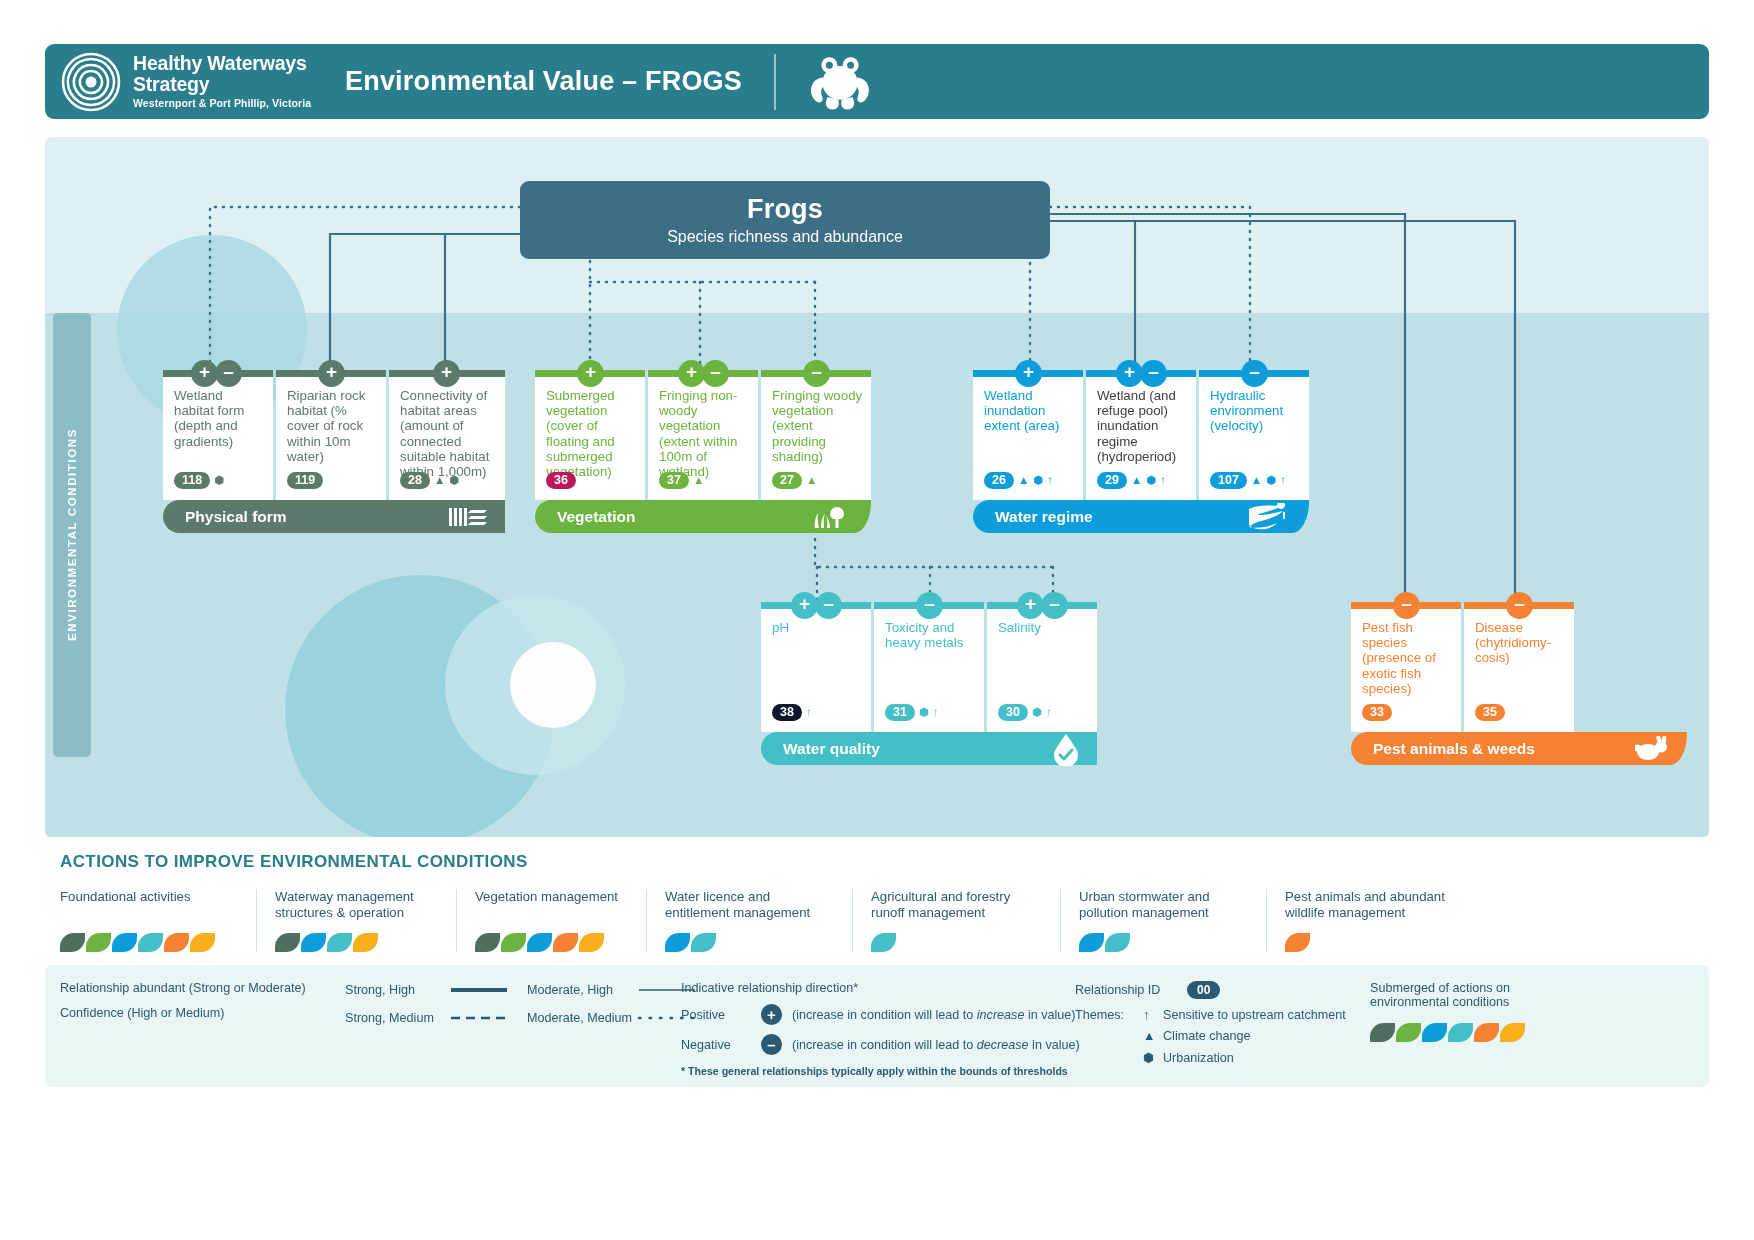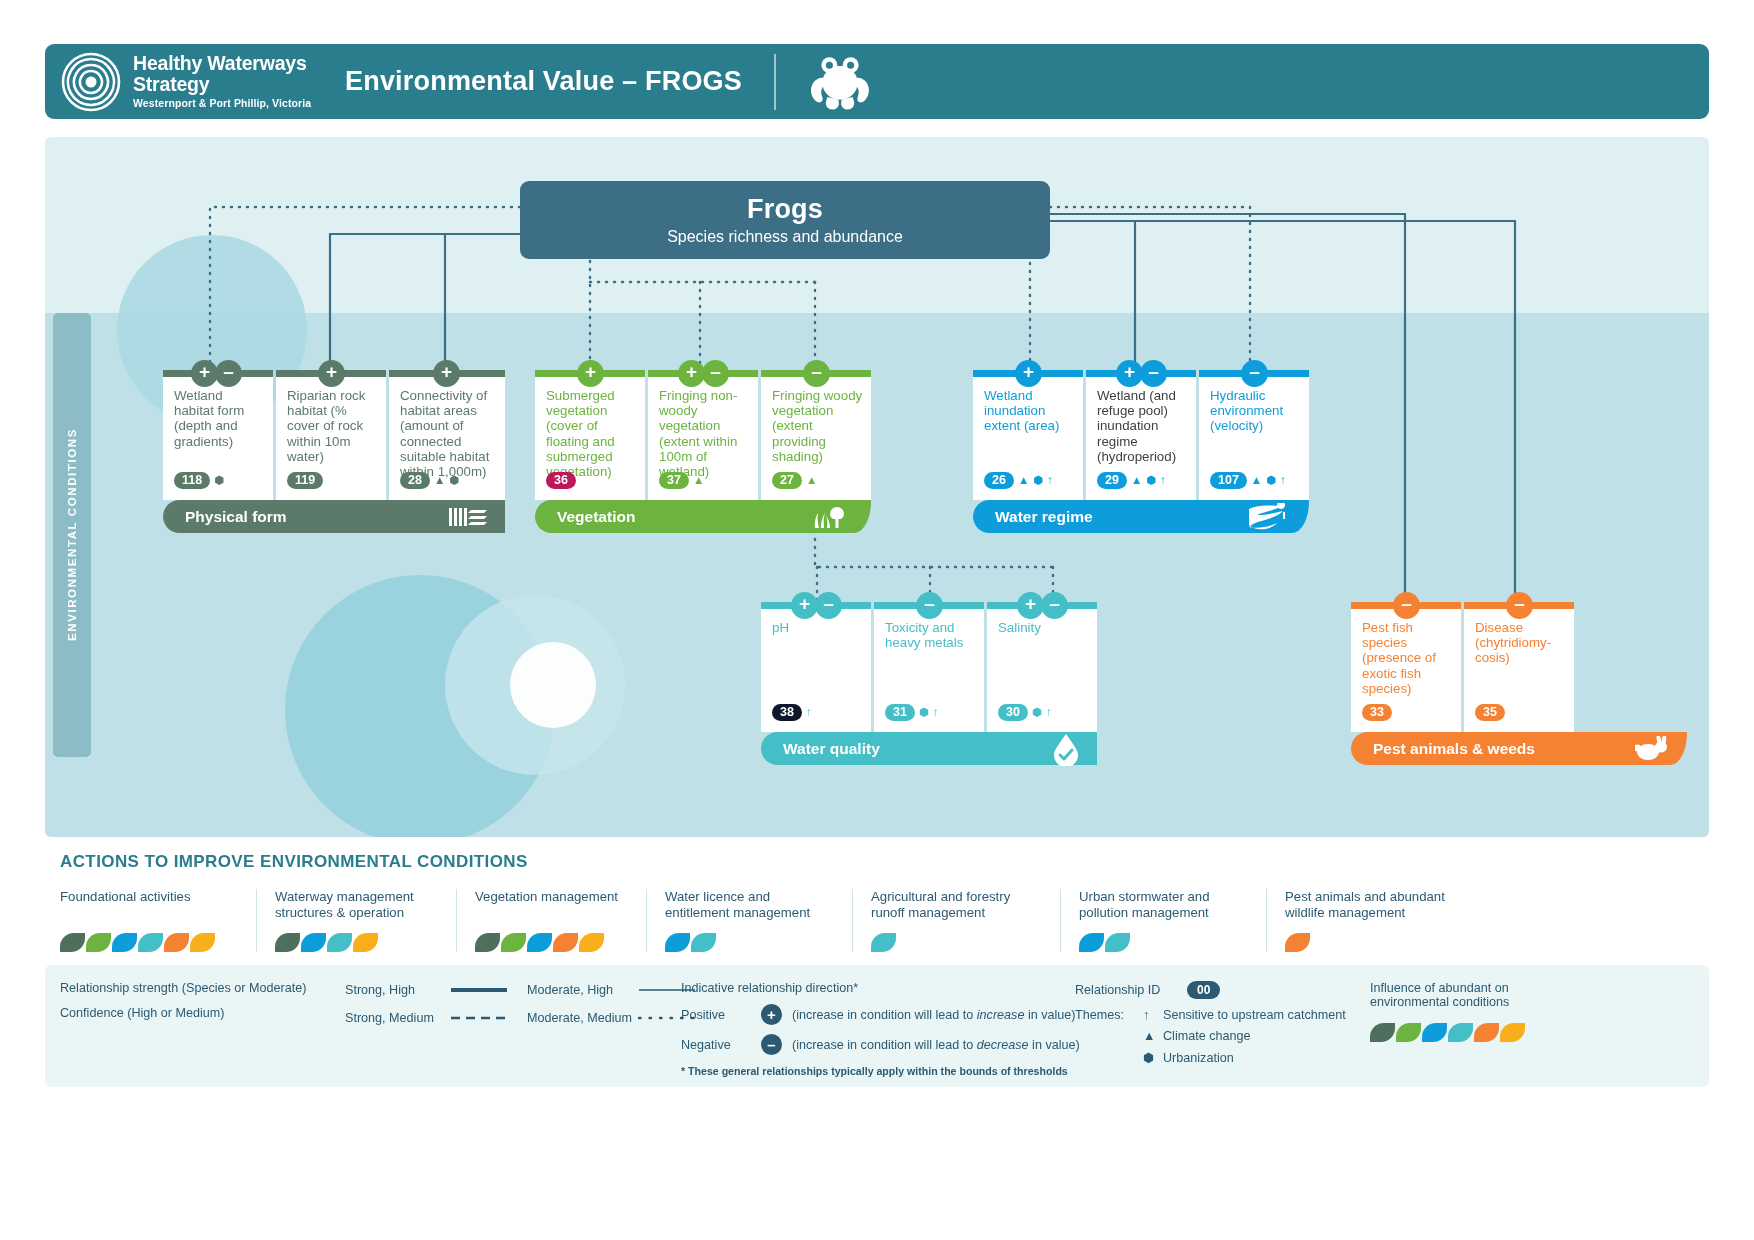--- a/index.html
+++ b/index.html
@@ -543,21 +543,21 @@
       <div class="act-label">Pest animals and abundant wildlife management</div>
       <div class="leaves">
         <div class="leaf" style="background:#f58233;"></div>
       </div>
     </div>
   </div>
 </div>
 
 <div id="legend">
   <div id="lg-c1">
-    <div class="lg-txt">Relationship strength  (Species or Moderate)</div>
+    <div class="lg-txt">Relationship abundant  (Strong or Moderate)</div>
     <div class="lg-txt">Confidence  (High or Medium)</div>
   </div>
 
   <div id="lg-c2">
     <div class="lg-line-row">
       <div class="lgn">Strong, High</div>
       <div class="lgw">
         <svg width="60" height="8">
             <line x1="2" y1="4" x2="58" y2="4" stroke="#2b5a72" stroke-width="4"></line>
           </svg>
@@ -616,21 +616,21 @@
       <span class="lg-txt">Climate change</span>
     </div>
     <div style="display:flex; align-items:center; margin-top:7px;">
       <span style="width:68px;"></span>
       <span class="lg-txt" style="width:20px;">⬢</span>
       <span class="lg-txt">Urbanization</span>
     </div>
   </div>
 
   <div id="lg-c5">
-    <div class="lg-txt">Influence of abundant on</div>
+    <div class="lg-txt">Submerged of actions on</div>
     <div class="lg-txt">environmental conditions</div>
     <div class="leaves" style="margin-top:14px;">
       <div class="leaf" style="background:#4f6f5e;"></div>
       <div class="leaf" style="background:#6cb33f;"></div>
       <div class="leaf" style="background:#0d9ddb;"></div>
       <div class="leaf" style="background:#45bfc7;"></div>
       <div class="leaf" style="background:#f58233;"></div>
       <div class="leaf" style="background:#f9ae1b;"></div>
     </div>
   </div>

